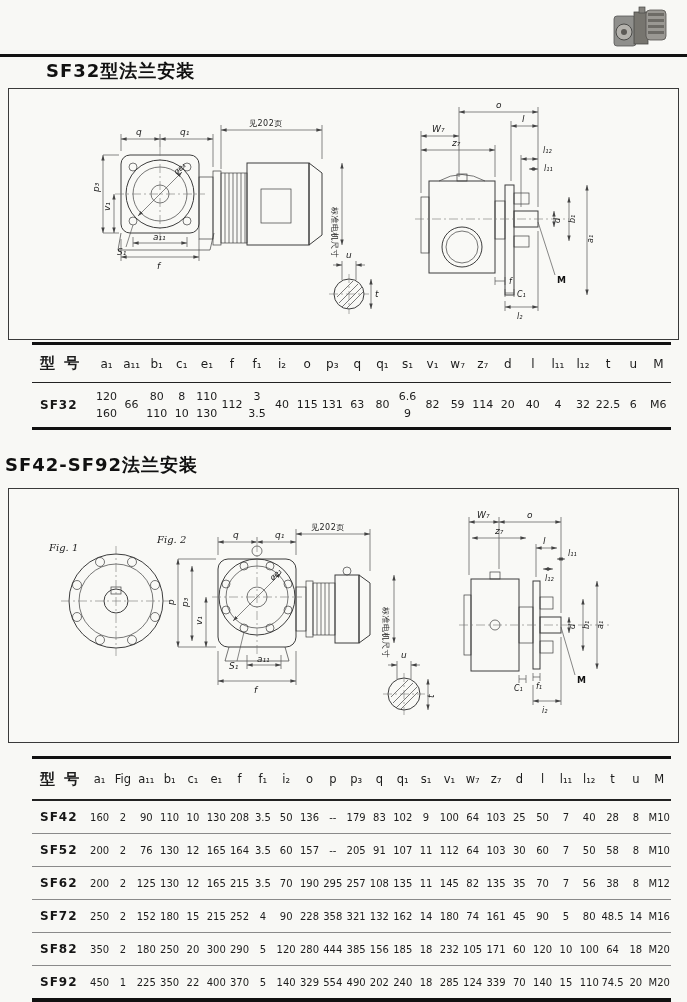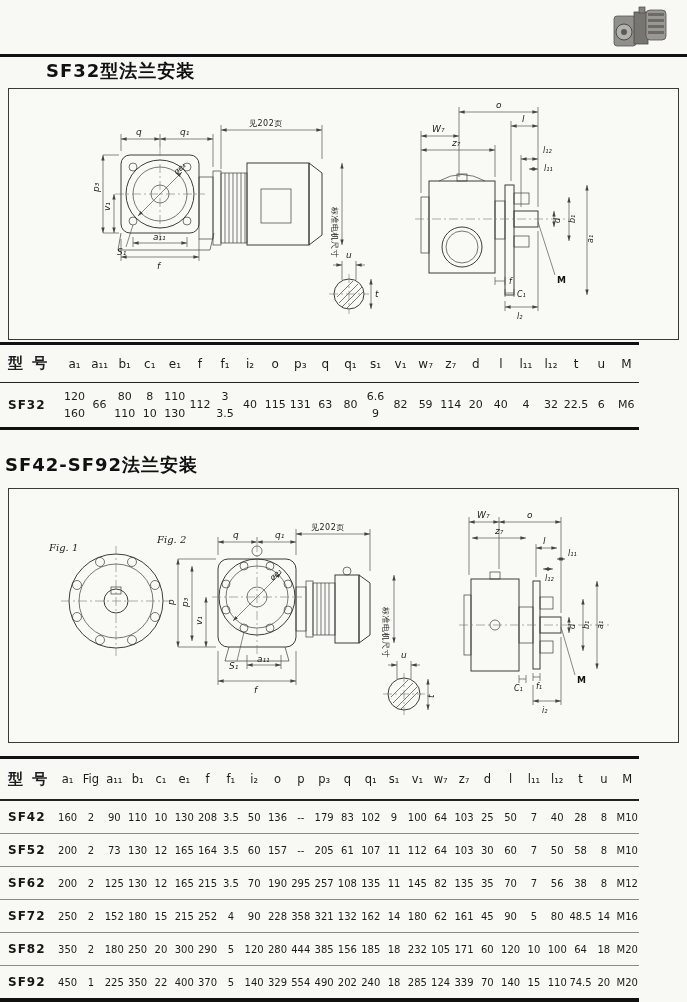--- a/index.html
+++ b/index.html
@@ -22,21 +22,21 @@
   svg text.lbl{font:italic 9px "DejaVu Sans",sans-serif; fill:#222;}
   svg text.lbl-s{font:italic 8px "DejaVu Sans",sans-serif; fill:#222;}
   svg text.cjk{font:8px "DejaVu Sans",sans-serif; fill:#222; letter-spacing:0.5px;}
   svg text.figlbl{font:italic 10px "DejaVu Serif",serif; fill:#222;}
   svg text.mlbl{font:bold 9px "DejaVu Sans",sans-serif; fill:#111;}
   svg .ol{stroke:#3d3d3d; fill:none; stroke-width:1;}
   svg .ol2{stroke:#3d3d3d; fill:none; stroke-width:0.7;}
   svg .dim{stroke:#555; fill:none; stroke-width:0.7;}
   svg .cl{stroke:#777; fill:none; stroke-width:0.6; stroke-dasharray:9 3 2 3;}
   svg .hatch{stroke:#444; stroke-width:0.7;}
-  .dimtable{position:absolute; left:0; width:639px;}
+  .dimtable{position:absolute; left:0; width:639px;padding-left:32px;}
   #table1wrap{top:342px;} #table2wrap{top:756px;}
   table{width:100%; border-collapse:collapse; table-layout:fixed;}
   #table1wrap table{border-top:3px solid #111; border-bottom:3px solid #111;}
   #table2wrap table{border-top:3.5px solid #111; border-bottom:4px solid #111;}
   th,td{padding:0; text-align:center; vertical-align:middle; font-weight:normal;
         white-space:pre-line; overflow:hidden;}
   #table1wrap th{height:37px; font-size:12px; border-bottom:1.6px solid #222;}
   #table1wrap td{height:44px; font-size:11px; line-height:1.55;}
   #table2wrap th{height:40px; font-size:11.5px; border-bottom:2px solid #222;}
   #table2wrap td{height:32px; font-size:10px; border-bottom:1px solid #8a8a8a;}
@@ -566,31 +566,31 @@
             <td>7</td>
             <td>40</td>
             <td>28</td>
             <td>8</td>
             <td>M10</td>
           </tr>
           <tr>
             <td>SF52</td>
             <td>200</td>
             <td>2</td>
-            <td>73</td>
+            <td>76</td>
             <td>130</td>
             <td>12</td>
             <td>165</td>
             <td>164</td>
             <td>3.5</td>
             <td>60</td>
             <td>157</td>
             <td>--</td>
             <td>205</td>
-            <td>61</td>
+            <td>91</td>
             <td>107</td>
             <td>11</td>
             <td>112</td>
             <td>64</td>
             <td>103</td>
             <td>30</td>
             <td>60</td>
             <td>7</td>
             <td>50</td>
             <td>58</td>
@@ -636,21 +636,21 @@
             <td>252</td>
             <td>4</td>
             <td>90</td>
             <td>228</td>
             <td>358</td>
             <td>321</td>
             <td>132</td>
             <td>162</td>
             <td>14</td>
             <td>180</td>
-            <td>62</td>
+            <td>74</td>
             <td>161</td>
             <td>45</td>
             <td>90</td>
             <td>5</td>
             <td>80</td>
             <td>48.5</td>
             <td>14</td>
             <td>M16</td>
           </tr>
           <tr>

